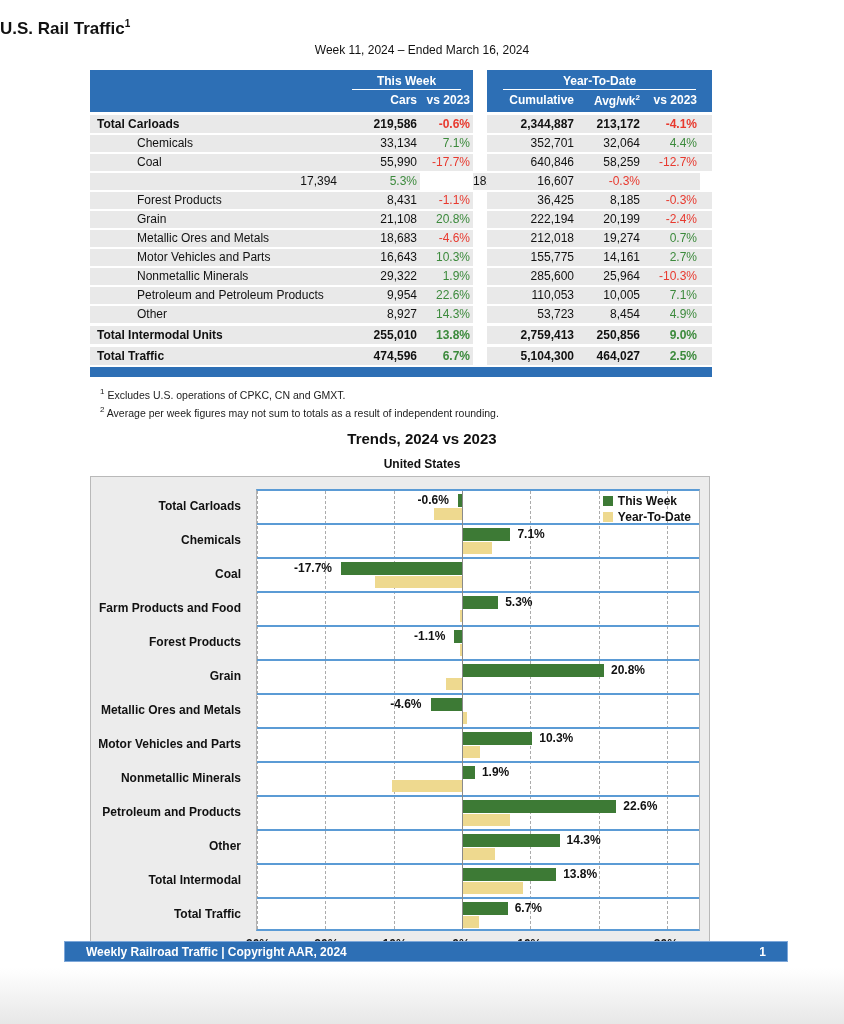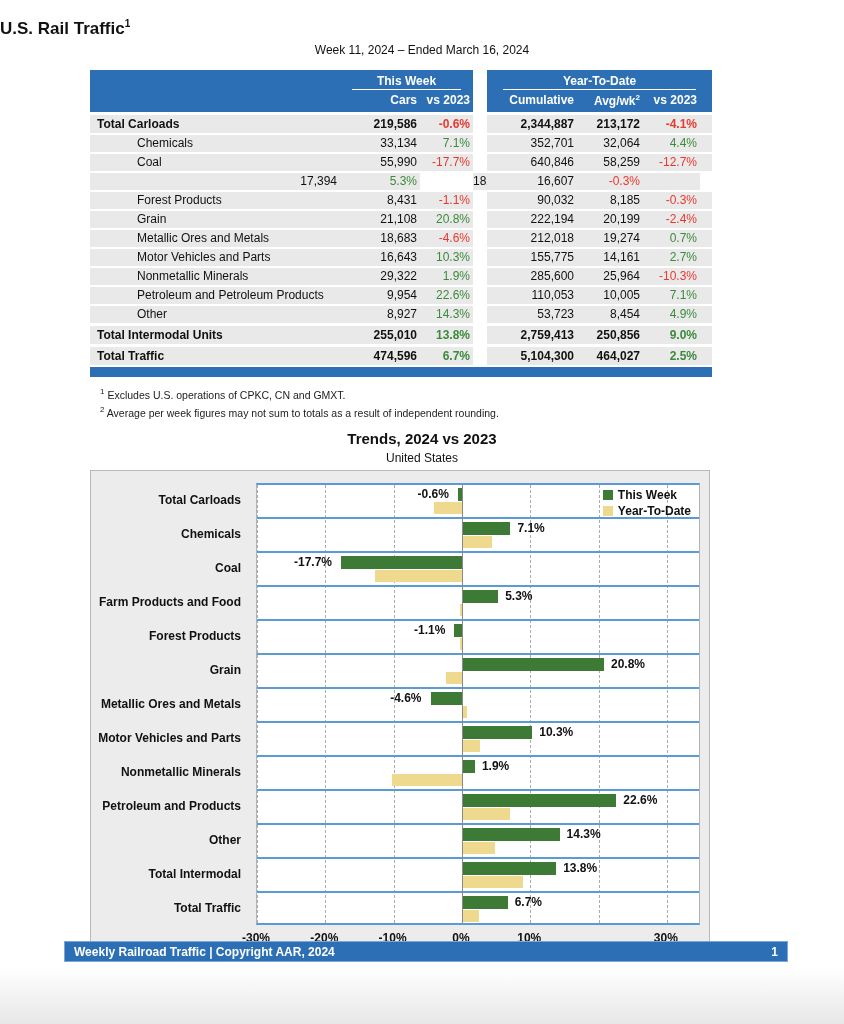--- a/index.html
+++ b/index.html
@@ -40,21 +40,21 @@
   .pct.pos{color:var(--green)}
   .table-bottom-bar{height:10px;margin-top:2px;background:var(--blue)}
 
   
   .footnotes{margin:7px 0 0 100px;font-size:10.5px;color:#1c1c1c}
   .footnotes .fn{line-height:16px}
   .footnotes sup{font-size:8px}
 
   
   .chart-title{text-align:center;font-size:15px;font-weight:700;line-height:20px;margin-top:8px}
-  .chart-subtitle{text-align:center;font-size:12px;font-weight:400;line-height:15px;margin-top:2px}
+  .chart-subtitle{text-align:center;font-size:12px;font-weight:700;line-height:15px;margin-top:8px}
   .chart-panel{position:relative;width:620px;height:478px;margin:4px 0 0 90px;
                background:#ececec;border:1px solid #b9b9b9}
   .plot{position:absolute;left:165px;top:12px;width:444px;height:442px;background:#fff;
         border-left:1px solid #b3b3b3;border-right:1px solid #b3b3b3;
         border-top:2px solid var(--sep-blue);border-bottom:2px solid var(--sep-blue)}
   .gridline{position:absolute;top:0;bottom:0;width:0;border-left:1px dashed #ababab}
   .zeroline{position:absolute;top:0;bottom:0;width:0;border-left:1px solid #8a8a8a;z-index:3}
   .band{position:absolute;left:0;width:100%;height:34px;border-bottom:2px solid var(--sep-blue)}
   .band:last-child{border-bottom:none}
   .bar{position:absolute}
@@ -67,21 +67,21 @@
   .x-axis{position:absolute;left:165px;top:460px;width:444px;height:16px}
   .xtick{position:absolute;width:60px;text-align:center;font-size:12px;font-weight:700;line-height:15px}
   .legend{position:absolute;right:8px;top:3px;z-index:4}
   .legend-row{display:flex;align-items:center;height:15px;margin-bottom:1px}
   .legend-swatch{display:inline-block;width:10px;height:10px;margin-right:5px}
   .legend-row span:last-child{font-size:12px;font-weight:700;line-height:14px}
 
   
   .footer-bar{position:absolute;left:64px;top:941px;width:724px;height:21px;background:var(--blue);
               color:#fff;font-size:12px;font-weight:700;line-height:21px;display:flex;
-              justify-content:space-between;padding:0 9px;border:1px solid #7da7d9}
+              justify-content:space-between;padding:0 21px;border:1px solid #7da7d9}
   .bottom-fade{position:absolute;left:0;top:968px;width:100%;height:56px;
                background:linear-gradient(to bottom,#ffffff,#e7e7e7)}
 </style>
 </head>
 <body>
 
 <div class="page">
 
   <div class="doc-title"><span>U.S. Rail Traffic</span><sup>1</sup></div>
   <div class="doc-subtitle">Week 11, 2024 – Ended March 16, 2024</div>
@@ -146,21 +146,21 @@
       <div class="cell num">182,672</div>
       <div class="cell num">16,607</div>
       <div class="cell pct neg">-0.3%</div>
       <div class="cell"></div>
     </div>
         <div class="tgrid trow">
       <div class="cell lbl">Forest Products</div>
       <div class="cell num">8,431</div>
       <div class="cell pct neg">-1.1%</div>
       <div class="cell gapcol"></div>
-      <div class="cell num">90,032</div>
+      <div class="cell num">36,425</div>
       <div class="cell num">8,185</div>
       <div class="cell pct neg">-0.3%</div>
       <div class="cell"></div>
     </div>
         <div class="tgrid trow">
       <div class="cell lbl">Grain</div>
       <div class="cell num">21,108</div>
       <div class="cell pct pos">20.8%</div>
       <div class="cell gapcol"></div>
       <div class="cell num">222,194</div>

